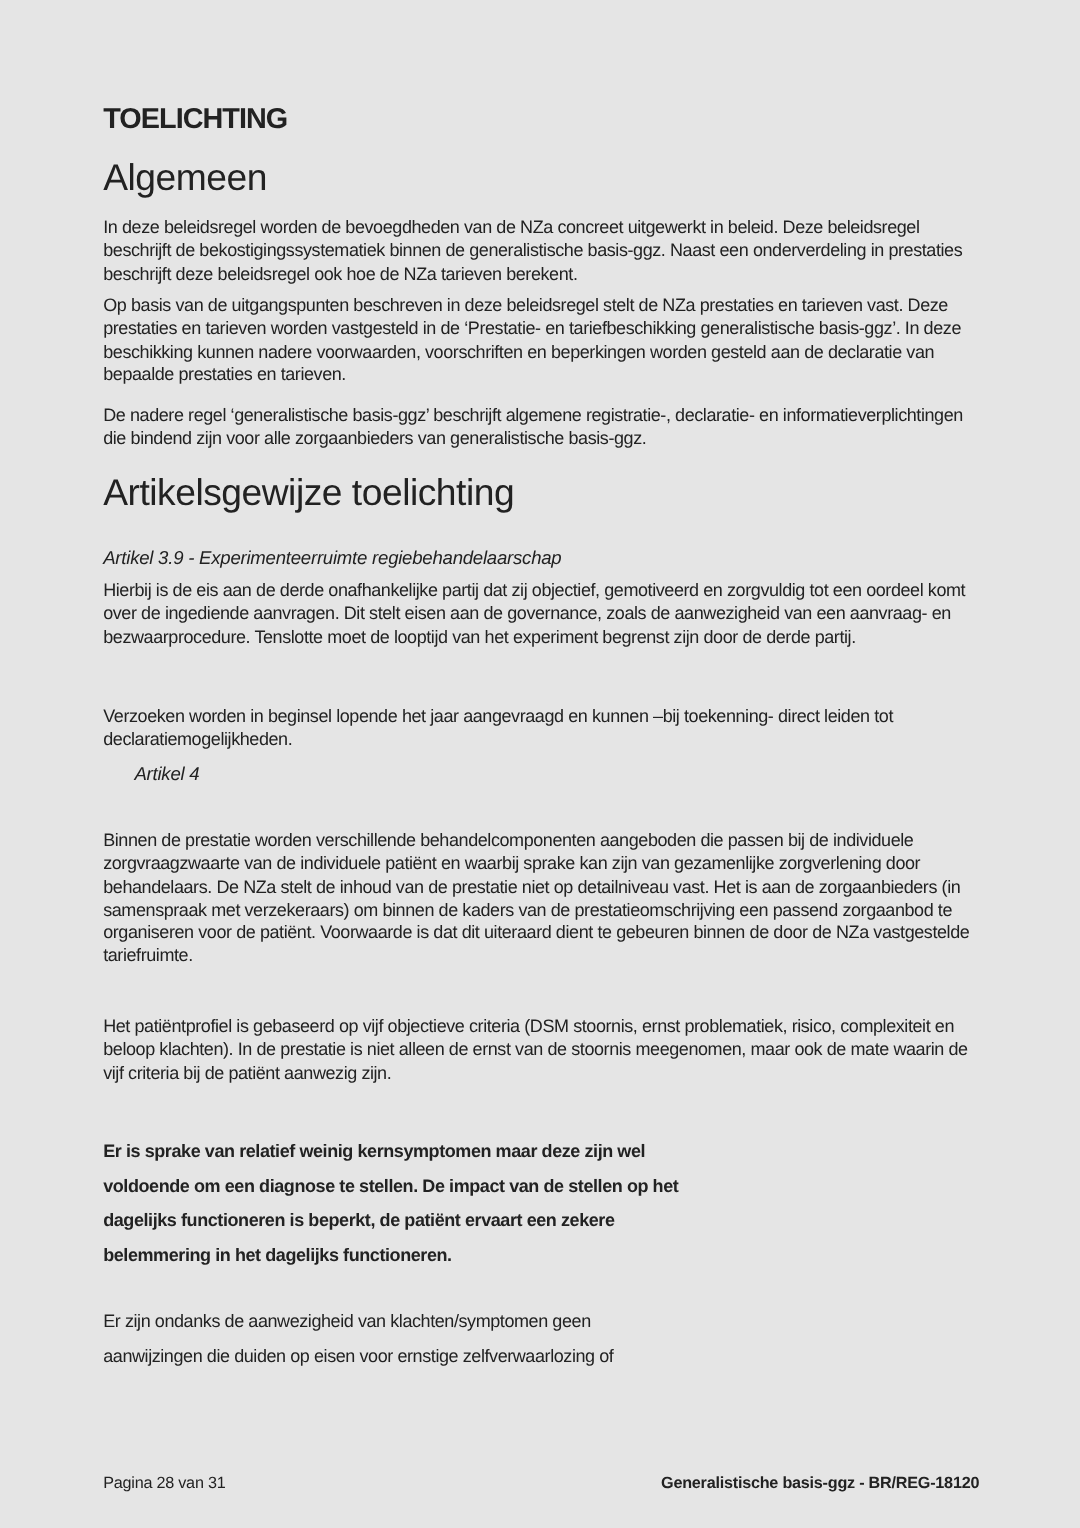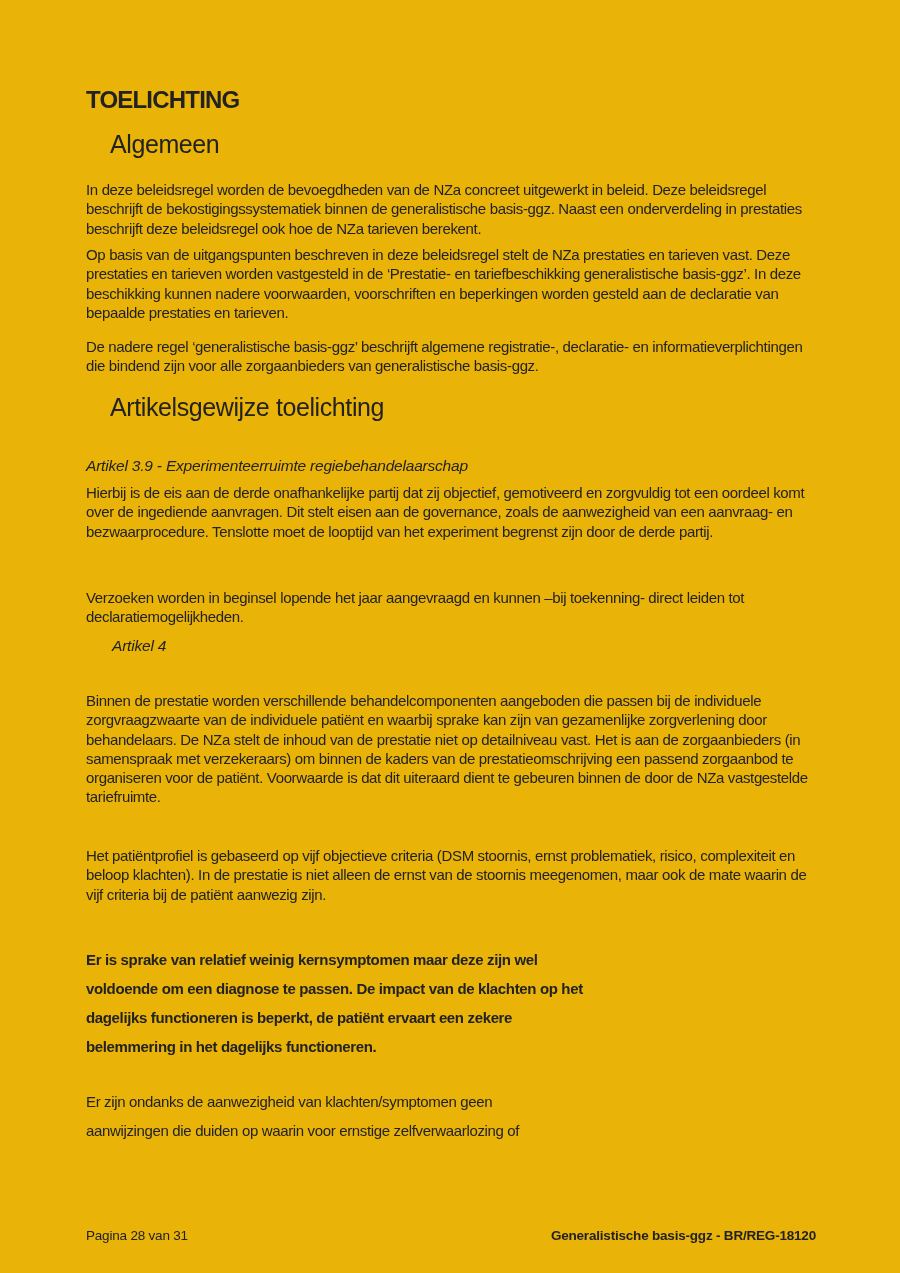--- a/index.html
+++ b/index.html
@@ -1,38 +1,37 @@
 <!DOCTYPE html>
 <html lang="nl"><head>
 <meta charset="utf-8">
 <style>
   html, body { margin: 0; padding: 0; background: #ffffff; }
   .page {
     position: relative;
     width: 900px;
     height: 1273px;
-    background: #eab308;
+    background: #e5e5e5;
     font-family: "Liberation Sans", "DejaVu Sans", sans-serif;
     color: #222222;
     overflow: hidden;
   }
   .block { position: absolute; left: 86px; width: 736px; margin: 0; }
   .h1 {
     top: 87px;
     font-size: 24px;
     font-weight: 700;
     letter-spacing: -0.8px;
     line-height: 1.1;
   }
   .h2 {
-    font-size: 25px;
+    font-size: 31px;
     font-weight: 400;
     letter-spacing: -0.4px;
     line-height: 1.1;
-    margin-left: 24px;
   }
   .h2-algemeen { top: 131px; }
   .h2-artikelsgewijze { top: 394px; }
   .body-text {
     font-size: 15px;
     line-height: 19.3px;
     letter-spacing: -0.35px;
   }
   .p1 { top: 180px; }
   .p2 { top: 245px; }
@@ -94,27 +93,27 @@
 
   <p class="block italic-head artikel-4">Artikel 4</p>
 
 
   <p class="block body-text p6">Binnen de prestatie worden verschillende behandelcomponenten aangeboden die passen bij de individuele zorgvraagzwaarte van de individuele patiënt en waarbij sprake kan zijn van gezamenlijke zorgverlening door behandelaars. De NZa stelt de inhoud van de prestatie niet op detailniveau vast. Het is aan de zorgaanbieders (in samenspraak met verzekeraars) om binnen de kaders van de prestatieomschrijving een passend zorgaanbod te organiseren voor de patiënt. Voorwaarde is dat dit uiteraard dient te gebeuren binnen de door de NZa vastgestelde tariefruimte.</p>
 
   <p class="block body-text p7">Het patiëntprofiel is gebaseerd op vijf objectieve criteria (DSM stoornis, ernst problematiek, risico, complexiteit en beloop klachten). In de prestatie is niet alleen de ernst van de stoornis meegenomen, maar ook de mate waarin de vijf criteria bij de patiënt aanwezig zijn.</p>
 
   <div class="block spaced spaced-1">
     <p>Er is sprake van relatief weinig kernsymptomen maar deze zijn wel</p>
-    <p>voldoende om een diagnose te passen. De impact van de klachten op het</p>
+    <p>voldoende om een diagnose te stellen. De impact van de stellen op het</p>
     <p>dagelijks functioneren is beperkt, de patiënt ervaart een zekere</p>
     <p>belemmering in het dagelijks functioneren.</p>
   </div>
 
   <div class="block spaced spaced-2">
     <p>Er zijn ondanks de aanwezigheid van klachten/symptomen geen</p>
-    <p>aanwijzingen die duiden op waarin voor ernstige zelfverwaarlozing of</p>
+    <p>aanwijzingen die duiden op eisen voor ernstige zelfverwaarlozing of</p>
   </div>
 
   <div class="block footer-text footer-left">Pagina 28 van 31</div>
 
   <div class="block footer-text footer-right">Generalistische basis-ggz - BR/REG-18120</div>
 
 </div>
 
 </body></html>

